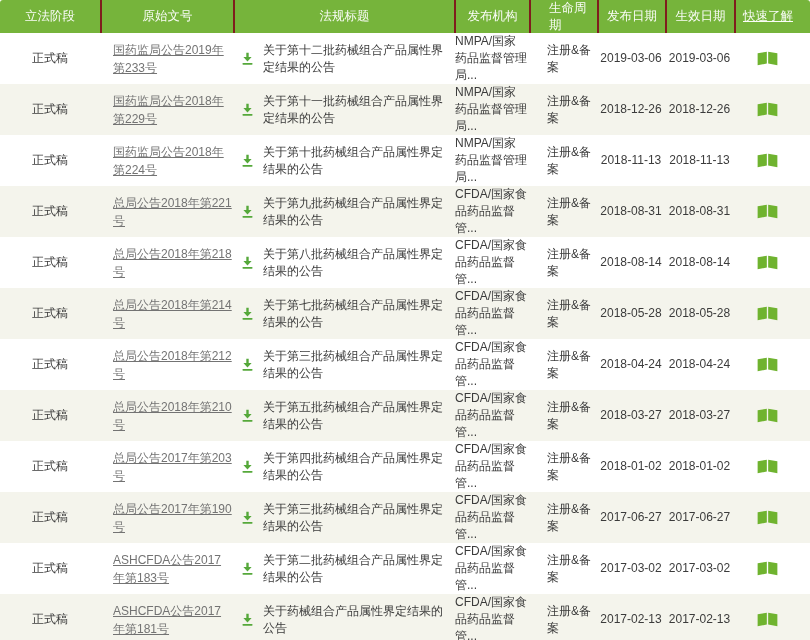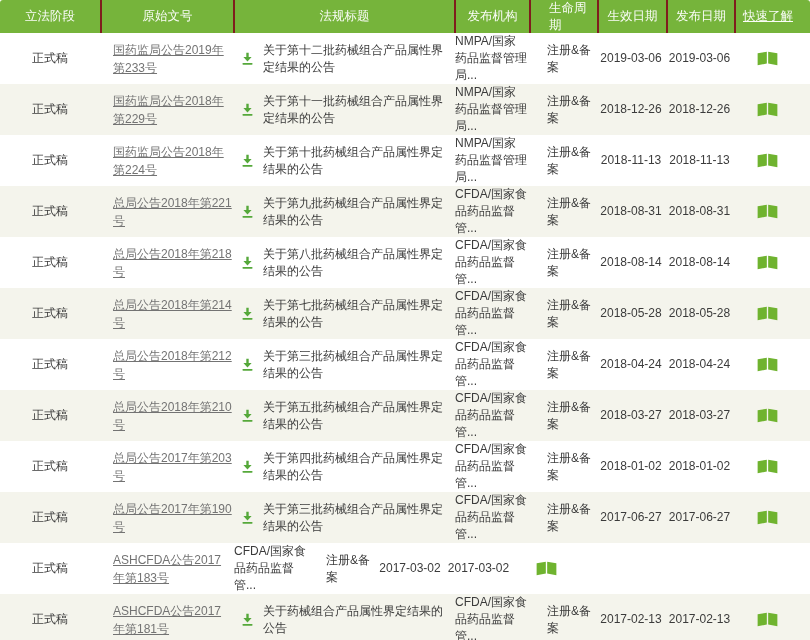--- a/index.html
+++ b/index.html
@@ -55,22 +55,22 @@
 </head>
 <body>
 
 <div class="table-wrap">
   <div class="thead">
     <div class="th c1">立法阶段</div>
     <div class="th c2">原始文号</div>
     <div class="th c3">法规标题</div>
     <div class="th c4">发布机构</div>
     <div class="th c5">生命周期</div>
+    <div class="th c6">发布日期</div>
     <div class="th c7">生效日期</div>
-    <div class="th c6">发布日期</div>
     <div class="th c8">快速了解</div>
   </div>
   <div class="tbody" id="tbody">
   <div class="tr">
     <div class="td c1">
       <span>正式稿</span>
     </div>
     <div class="td c2">
       <a class="doclink">国药监局公告2019年第233号</a>
     </div>
@@ -446,20 +446,29 @@
       </span>
     </div>
   </div>
 
   <div class="tr">
     <div class="td c1">
       <span>正式稿</span>
     </div>
     <div class="td c2">
       <a class="doclink">ASHCFDA公告2017年第183号</a>
+    </div>
+    <div class="td c3">
+      <span class="dl-icon">
+        <svg width="13" height="13" viewBox="0 0 12 12">
+          <path d="M4.9 0.6 h2.2 v3.9 h2.7 L6 8.7 L2.2 4.5 h2.7 z" fill="#55a83a"></path>
+          <rect x="1.3" y="10.1" width="9.4" height="1.7" rx="0.85" fill="#55a83a"></rect>
+        </svg>
+      </span>
+      <span class="title-text">关于第二批药械组合产品属性界定结果的公告</span>
     </div>
     <div class="td c4">
       <span>CFDA/国家食品药品监督管...</span>
     </div>
     <div class="td c5">
       <span>注册&amp;备案</span>
     </div>
     <div class="td c6">
       <span>2017-03-02</span>
     </div>

